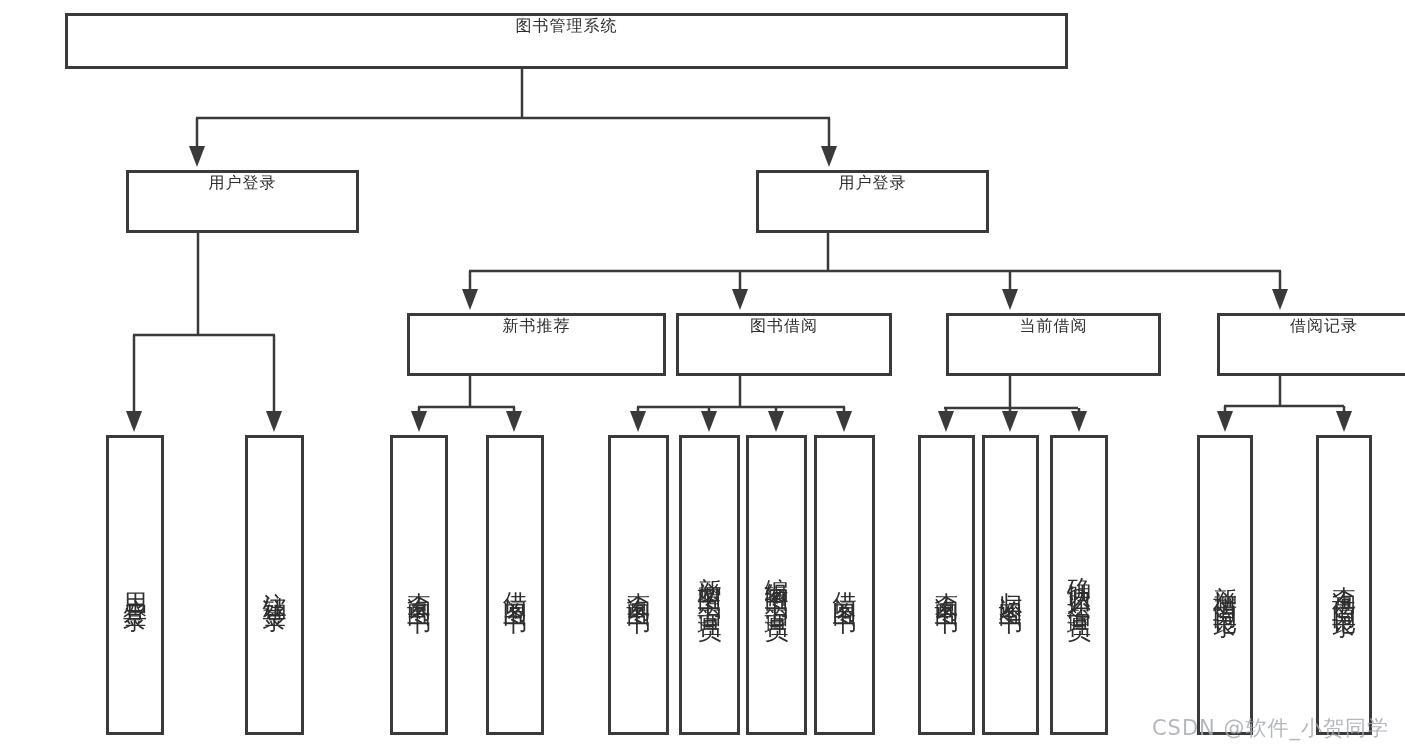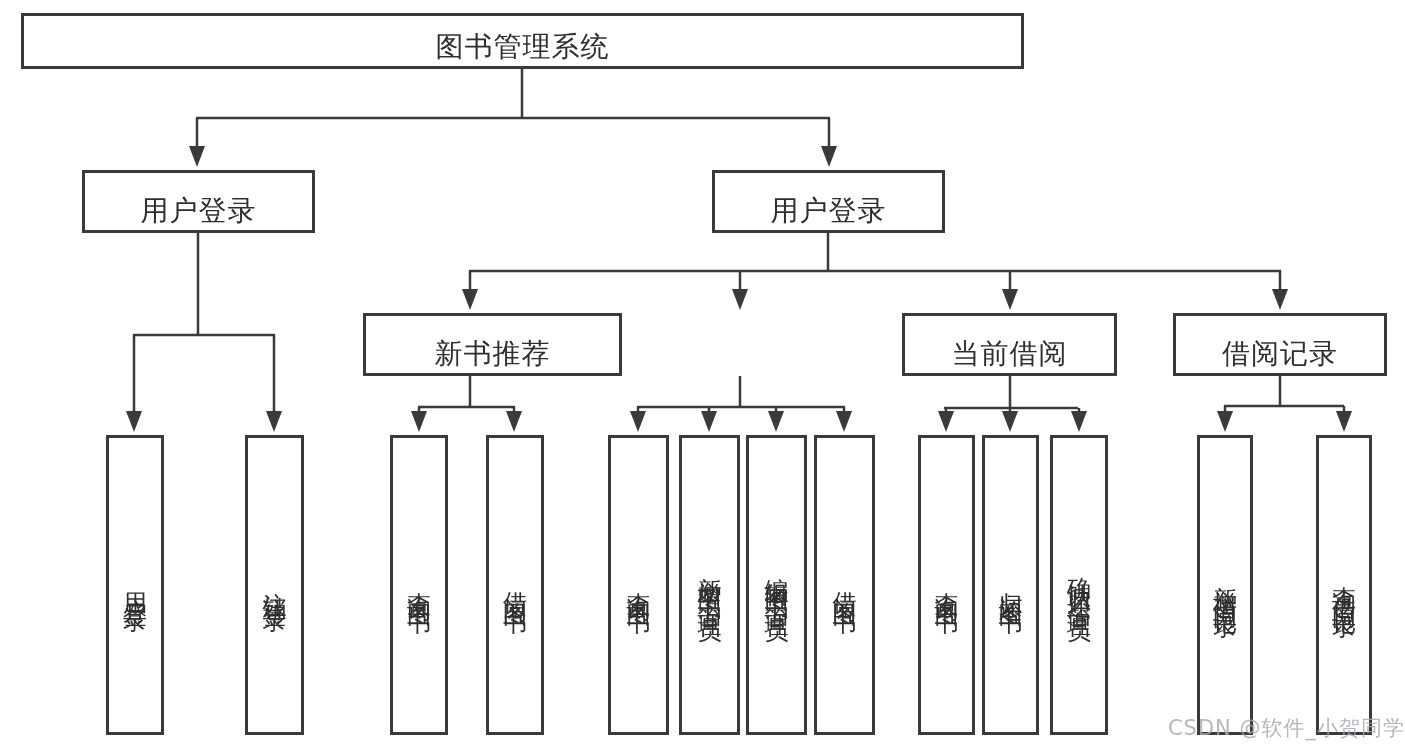--- a/index.html
+++ b/index.html
@@ -10,26 +10,27 @@
     overflow:hidden;
     font-family:"DejaVu Sans","Liberation Sans",sans-serif;
   }
   #wires{position:absolute;left:0;top:0;z-index:1;}
   .hnode{
     position:absolute;
     box-sizing:border-box;
     height:63px;
     background:#ffffff;
     border:3px solid #3a3a3a;
-    display:flex;align-items:flex-end;justify-content:center;
+    display:flex;align-items:flex-start;justify-content:center;
     z-index:2;
     color:#2e2e2e;
-    font-size:28px;
+    font-size:16px;
     letter-spacing:1px;
     white-space:nowrap;
+    margin-left:44px;
   }
   .hnode.root{height:56px;}
   .leaf{
     position:absolute;
     box-sizing:border-box;
     top:435px;height:300px;width:58px;
     background:#ffffff;
     border:3px solid #3a3a3a;
     display:flex;align-items:center;justify-content:center;
     z-index:2;
@@ -38,21 +39,21 @@
   }
   .vtext{
     writing-mode:vertical-rl;
     text-orientation:mixed;
     letter-spacing:6px;
     line-height:1;
     white-space:nowrap;
   }
   #watermark{
     position:absolute;
-    right:0;top:714px;
+    right:16px;top:714px;
     z-index:3;
     font-size:21px;
     letter-spacing:1px;
     color:#a7abb0;
     opacity:0.85;
     white-space:nowrap;
   }
 </style>
 </head>
 <body>
@@ -116,20 +117,23 @@
   <div class="hnode" style="left:82px;top:170px;width:233px;">
     <span>用户登录</span>
   </div>
   <div class="hnode" style="left:712px;top:170px;width:233px;">
     <span>用户登录</span>
   </div>
 
   <div class="hnode" style="left:363px;top:313px;width:259px;">
     <span>新书推荐</span>
   </div>
+  <div class="hnode" style="left:632px;top:313px;width:216px;">
+    <span>图书借阅</span>
+  </div>
   <div class="hnode" style="left:902px;top:313px;width:215px;">
     <span>当前借阅</span>
   </div>
   <div class="hnode" style="left:1173px;top:313px;width:214px;">
     <span>借阅记录</span>
   </div>
 
   <div class="leaf" style="left:106px;">
     <span class="vtext">用户登录</span>
   </div>

